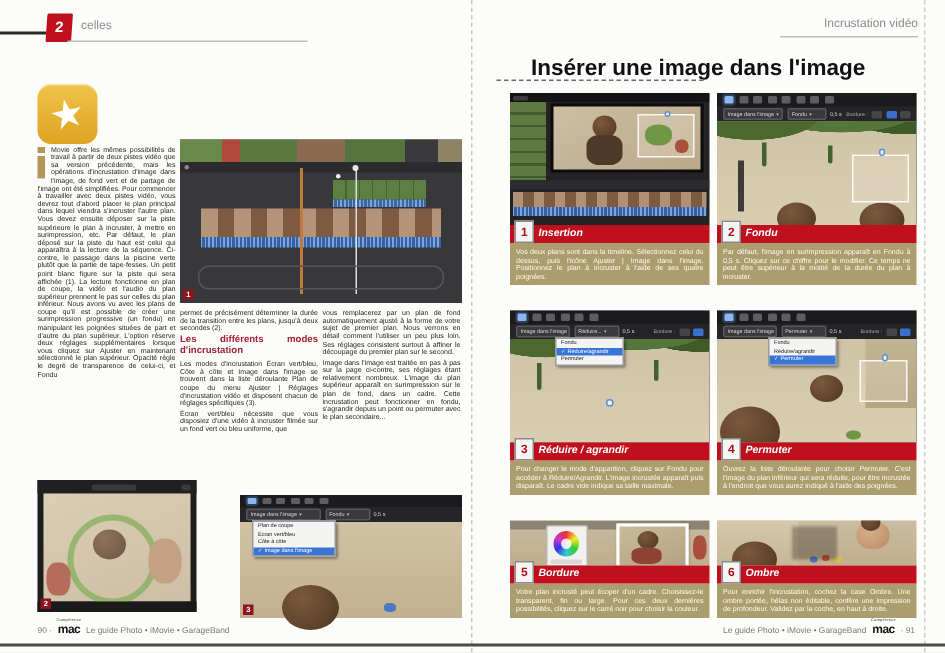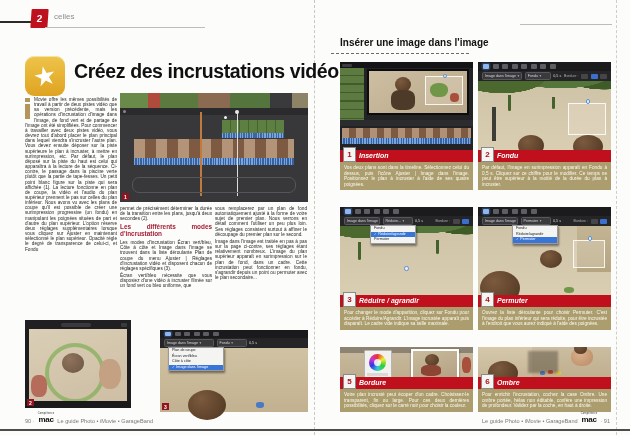--- a/index.html
+++ b/index.html
@@ -9,21 +9,21 @@
   
   .lp-rule{left:0;top:21px;width:31px;height:1.5px;background:#2a2a2a;}
   .lp-tab{left:31px;top:9px;width:17px;height:19px;background:#bf101d;color:#fff;
           font-size:10px;font-weight:bold;display:flex;align-items:center;justify-content:center;
           transform:skewX(-4deg);border-radius:1px;}
   .lp-tab-label{left:54px;top:12px;font-size:8px;color:#8d8d8d;}
   .lp-underline{left:45px;top:27px;width:160px;height:1px;background:#bcbcb8;}
   
   .rp-header{left:390px;top:11px;width:222px;text-align:right;font-size:8px;color:#8d8d8d;}
   .rp-underline{left:520px;top:24px;width:92px;height:1px;background:#bcbcb8;}
-  .rp-title{left:340px;top:37px;font-size:10px;font-weight:bold;color:#111;}
+  .rp-title{left:354px;top:37px;font-size:15px;font-weight:bold;color:#111;}
   .rp-title-dashes{left:331px;top:53px;width:138px;border-bottom:1.5px dashed #6a6a6a;}
   
   .app-icon{left:25px;top:56px;width:40px;height:40px;border-radius:9px;
             background:linear-gradient(180deg,#eec44a,#dfa321);box-shadow:inset 0 1px 0 rgba(255,255,255,.5);
             display:flex;align-items:center;justify-content:center;}
   .app-icon span{color:#fff;font-size:26px;transform:rotate(-12deg);line-height:1;}
   .lp-title{left:74px;top:60px;font-size:19.5px;font-weight:bold;letter-spacing:-.4px;color:#101010;}
   
   .col{font-size:4.7px;line-height:5.15px;text-align:justify;color:#262626;}
   .col1{left:25px;top:97px;width:92px;}
@@ -102,21 +102,20 @@
   <div class="abs bottom-line"></div>
 
   <div class="abs lp-rule"></div>
   <div class="abs lp-tab">2</div>
   <div class="abs lp-tab-label">celles</div>
   <div class="abs lp-underline"></div>
 
   <div class="abs app-icon">
       <span>★</span>
     </div>
-  <h1 class="abs lp-title" style="margin:0">Créez des incrustations vidéo</h1>
 
   <div class="abs col col1">
     <div class="dropcap">
       <div class="dot"></div>
       <div class="stem"></div>
     </div>
     <p>Movie offre les mêmes possibilités de travail à partir de deux pistes vidéo que sa version précédente, mais les opérations d'incrustation d'image dans l'image, de fond vert et de partage de l'image ont été simplifiées. Pour commencer à travailler avec deux pistes vidéo, vous devrez tout d'abord placer le plan principal dans lequel viendra s'incruster l'autre plan. Vous devez ensuite déposer sur la piste supérieure le plan à incruster, à mettre en surimpression, etc. Par défaut, le plan déposé sur la piste du haut est celui qui apparaîtra à la lecture de la séquence. Ci-contre, le passage dans la piscine verte plutôt que la partie de tape-fesses. Un petit point blanc figure sur la piste qui sera affichée (1). La lecture fonctionne en plan de coupe, la vidéo et l'audio du plan supérieur prennent le pas sur celles du plan inférieur. Nous avons vu avec les plans de coupe qu'il est possible de créer une surimpression progressive (un fondu) en manipulant les poignées situées de part et d'autre du plan supérieur. L'option réserve deux réglages supplémentaires lorsque vous cliquez sur Ajuster en maintenant sélectionné le plan supérieur. Opacité règle le degré de transparence de celui-ci, et Fondu</p>
   </div>
 
   <div class="abs" id="fig1">
@@ -206,20 +205,21 @@
 
   <div class="abs footer footer-left">
     <span>90 ·</span>
     <span class="brand">
       <span class="bt">Compétence</span>
       <span class="bm">mac</span>
     </span>
     <span>Le guide Photo • iMovie • GarageBand</span>
   </div>
 
+  <div class="abs rp-header">Incrustation vidéo</div>
   <div class="abs rp-underline"></div>
   <h2 class="abs rp-title" style="margin:0">Insérer une image dans l'image</h2>
   <div class="abs rp-title-dashes"></div>
 
   <div class="step-card" style="left:340px;top:62px;">
     <div class="shot" style="height:88px;">
       <div class="abs" style="left:0;top:0;right:0;height:6px;background:#141416;"></div>
       <div class="abs" style="left:2px;top:2px;width:10px;height:2.5px;background:#3c3c40;border-radius:1px;"></div>
       <div class="abs" style="left:0;top:6px;width:24px;height:52px;background:repeating-linear-gradient(180deg,#5d7b40 0 7px,#405c2c 7px 8.5px);"></div>
       <div class="abs" style="left:27px;top:7px;width:102px;height:46px;background:#0c0c0e;">

